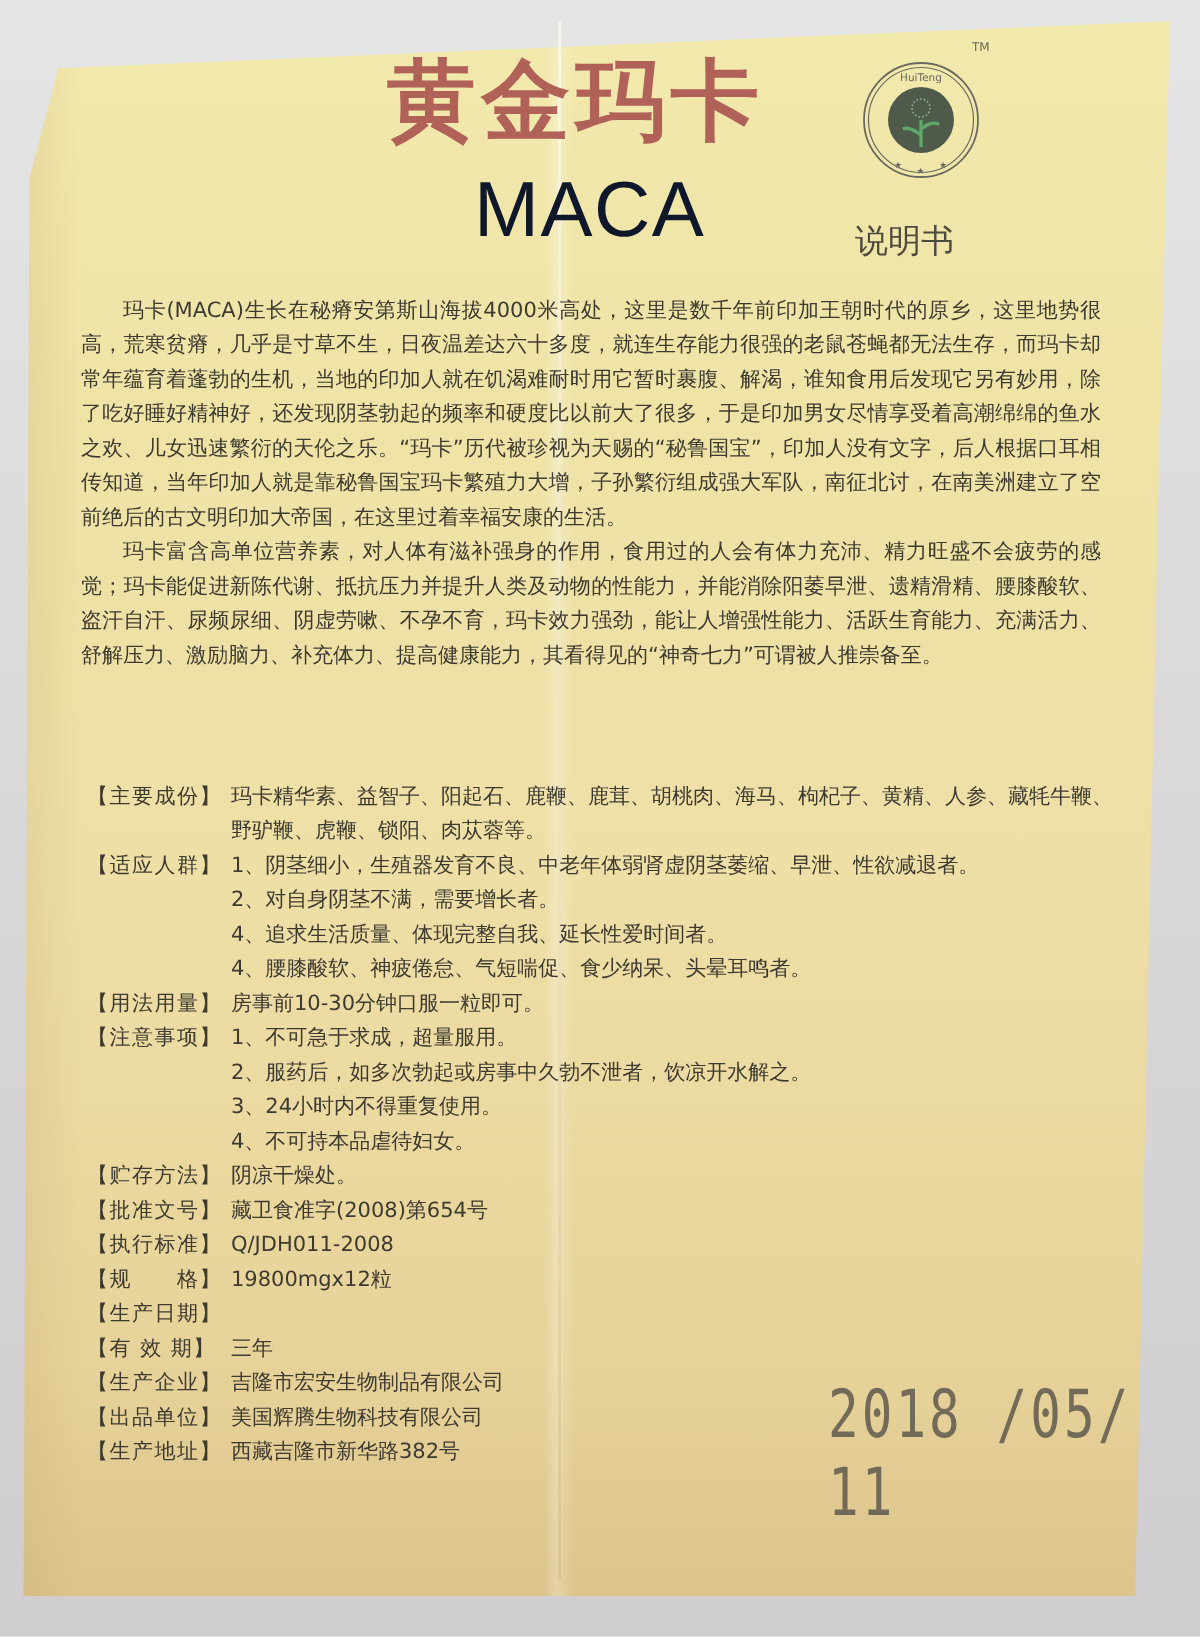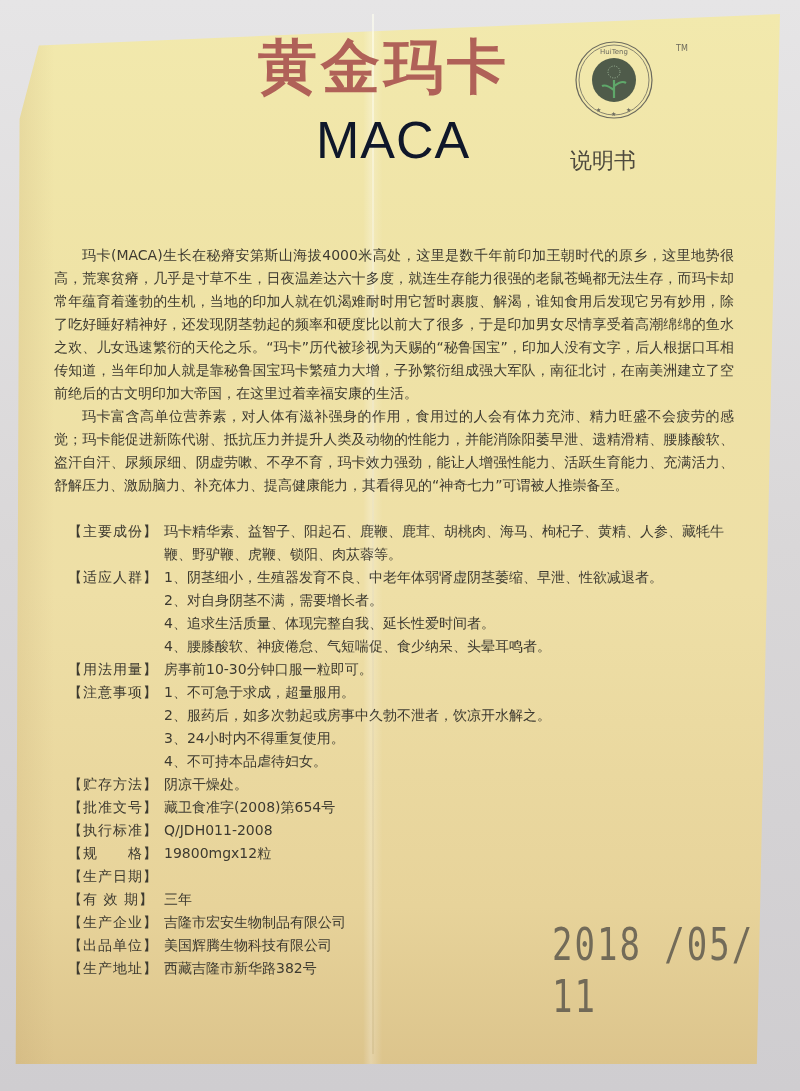--- a/index.html
+++ b/index.html
@@ -28,33 +28,33 @@
   .title-en {
     position: absolute; left: 316px; top: 110px;
     font-family: "Liberation Sans", sans-serif;
     font-size: 52px; font-weight: normal; letter-spacing: 1px;
     color: #0f172a;
   }
   .logo {
     position: absolute; left: 574px; top: 40px; width: 80px; height: 80px;
   }
   .tm {
-    position: absolute; left: 648px; top: 44px; font-size: 8px; color: #6d6a5c; margin-left: 28px;
+    position: absolute; left: 648px; top: 27px; font-size: 8px; color: #6d6a5c;
   }
   .doc-type {
     position: absolute; left: 570px; top: 146px; font-size: 22px; color: #4e4a3d; font-family: Liberation Mono, monospace;
   }
   .body-text {
     position: absolute; left: 54px; top: 196px; width: 680px;
-    font-size: 14px; line-height: 23px; color: #3d3a30; margin-top: 48px;
+    font-size: 14px; line-height: 23px; color: #3d3a30;
   }
   .para { text-indent: 2em; margin: 0; text-align: justify; }
   .fields { position: absolute; left: 58px; top: 520px; width: 690px; font-size: 14px; color: #3d3a30; }
   .field { display: flex; line-height: 23px; }
-  .field .label { flex: 0 0 auto; width: 96px; white-space: pre; letter-spacing: 1px; margin-left: 10px; }
+  .field .label { flex: 0 0 auto; width: 96px; white-space: pre; letter-spacing: 1px; }
   .field .value { flex: 1 1 auto; }
   .sub-item { line-height: 23px; }
   .stamp {
     position: absolute; left: 552px; top: 930px;
     font-family: "DejaVu Sans Mono", monospace; font-size: 34px; letter-spacing: 2px;
     color: #4d4a44; opacity: 0.75; transform: scaleY(1.3);
   }
 </style>
 </head>
 <body>

